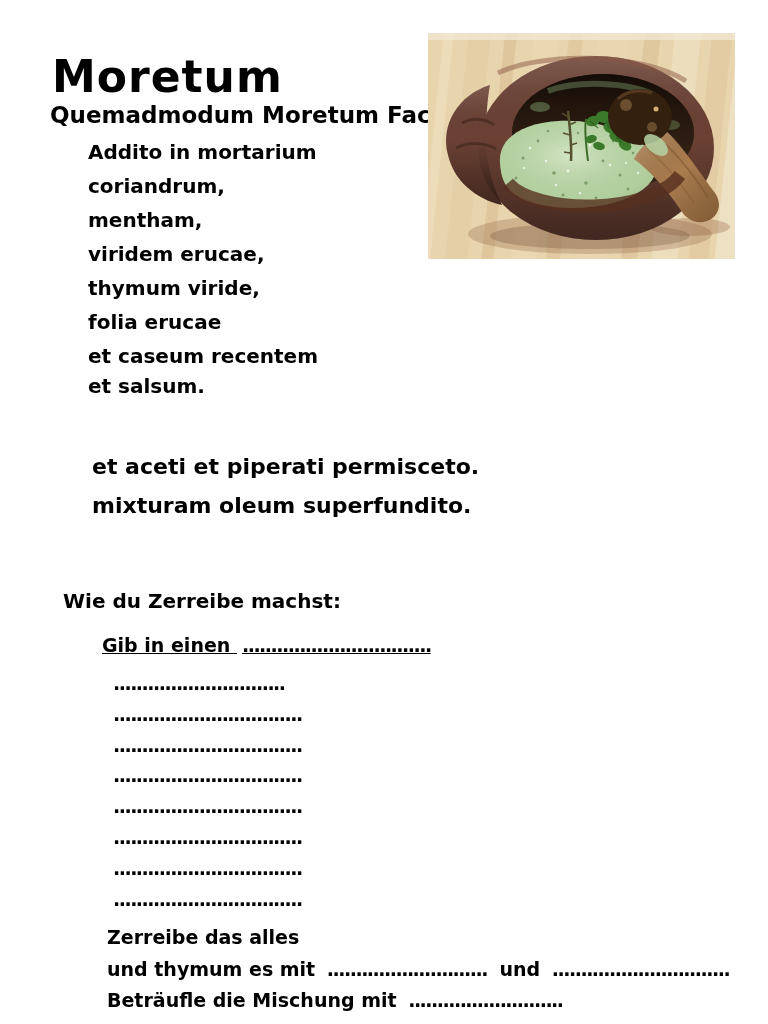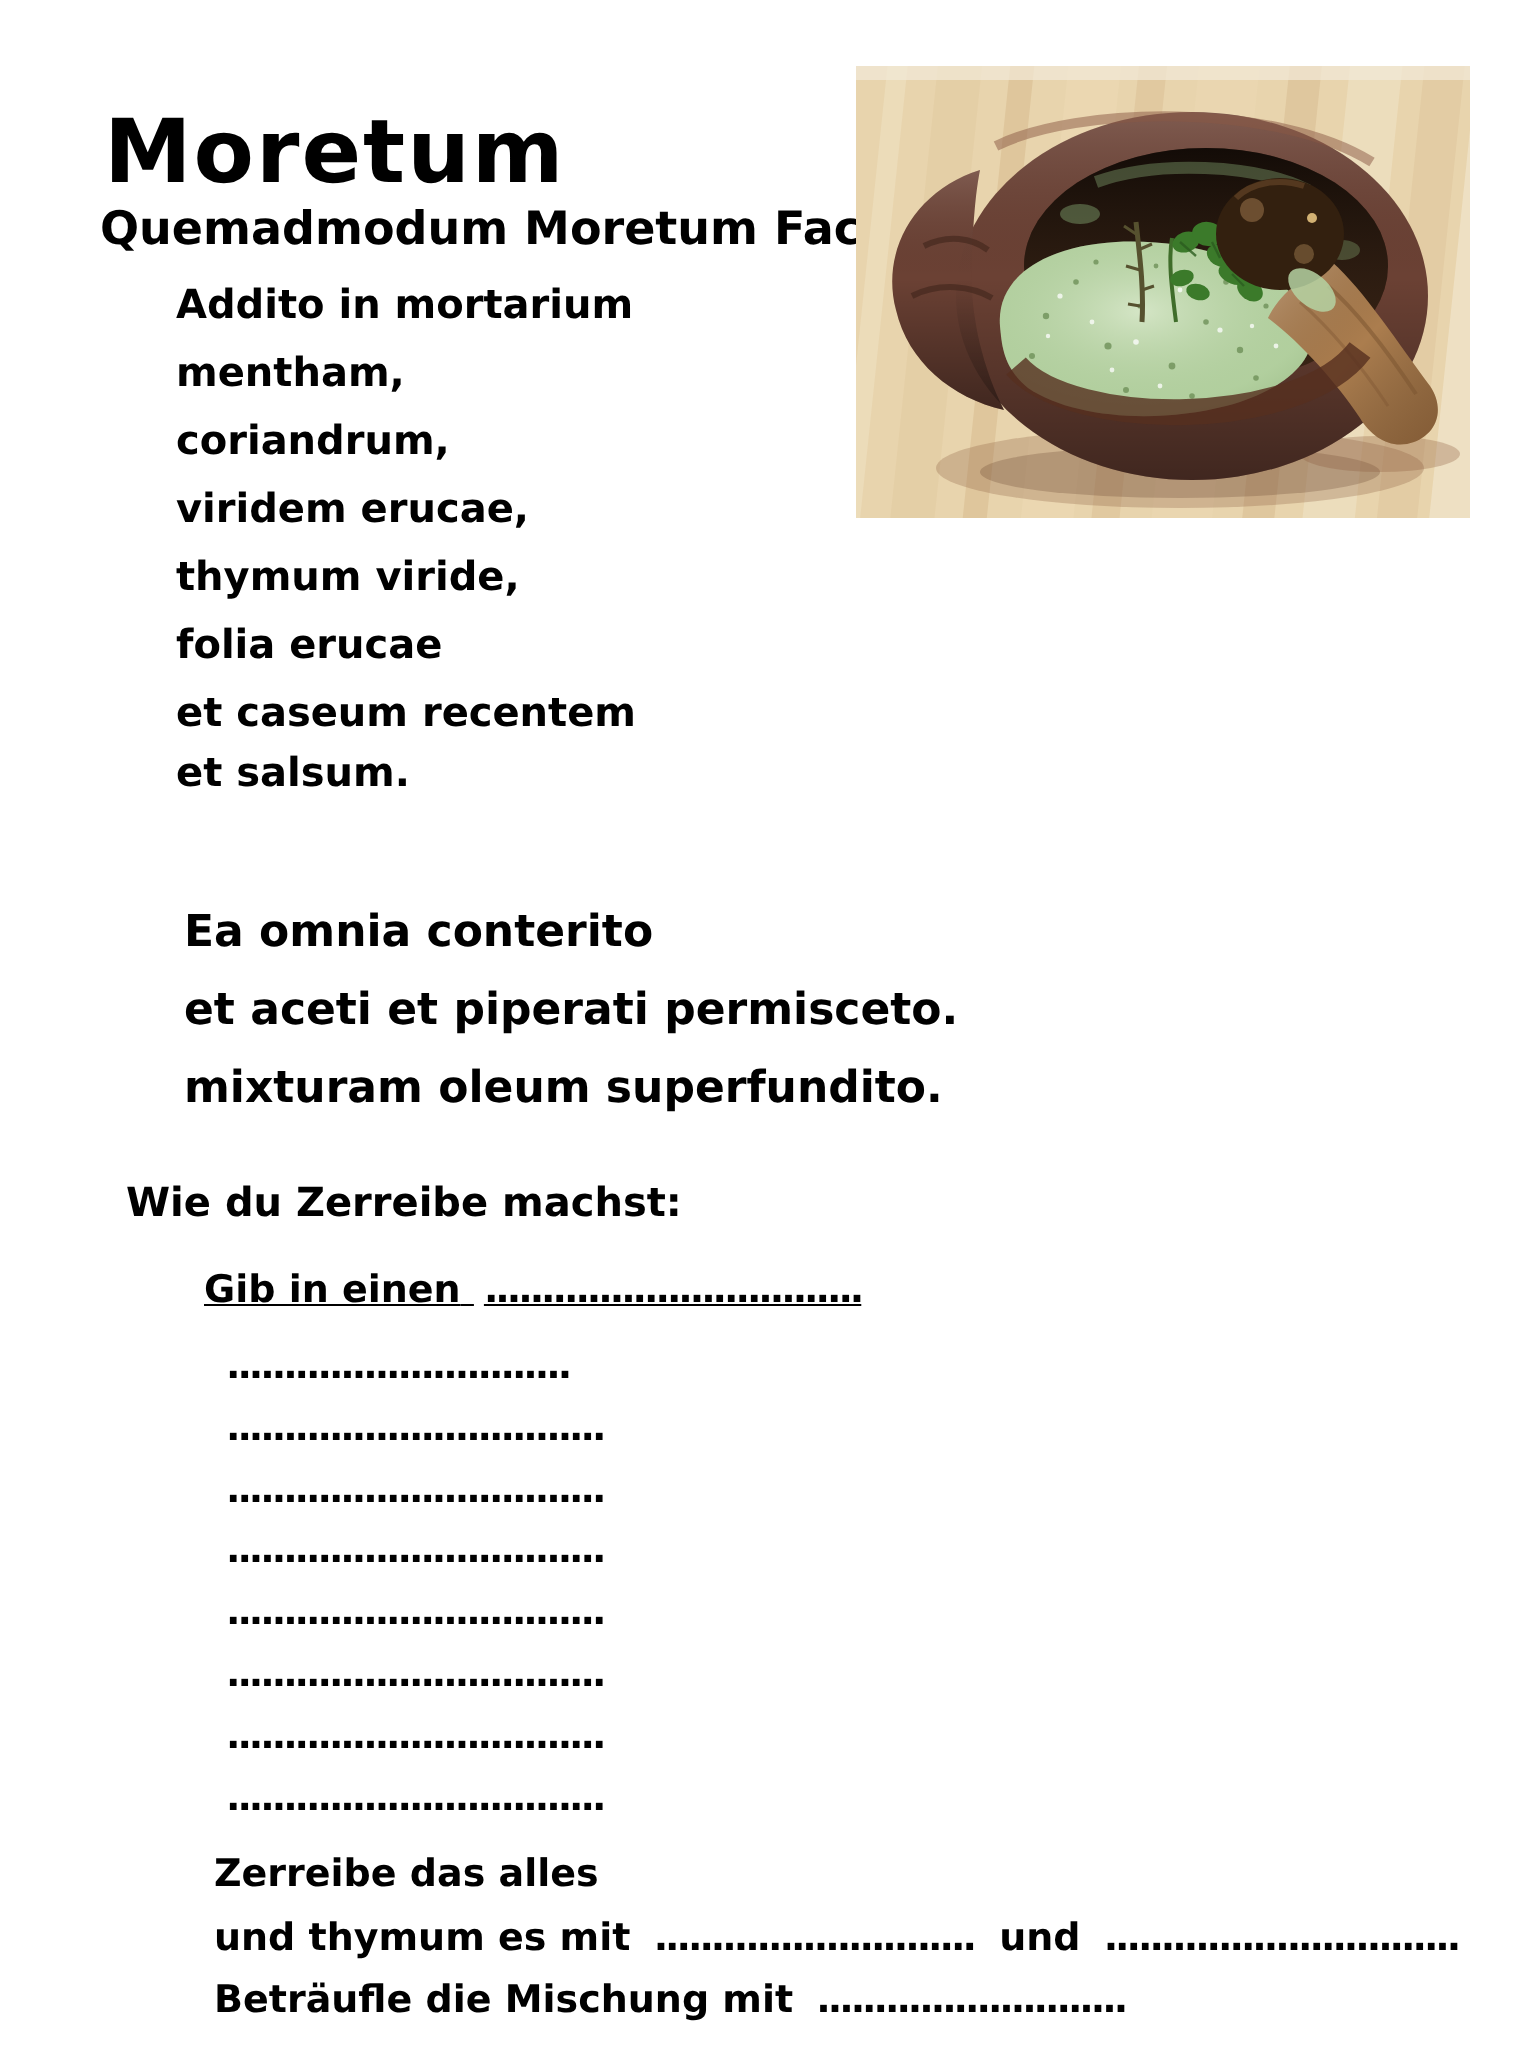--- a/index.html
+++ b/index.html
@@ -32,31 +32,30 @@
 </style>
 </head>
 <body>
 
 <h1 class="abs title">Moretum</h1>
 
 <div class="abs subtitle">Quemadmodum Moretum Facias:</div>
 
 <div class="abs ingredients">
   <div>Addito in mortarium</div>
+  <div>coriandrum,</div>
   <div>mentham,</div>
-  <div>coriandrum,</div>
   <div>viridem erucae,</div>
   <div>thymum viride,</div>
   <div>folia erucae</div>
   <div class="tight">et caseum recentem</div>
   <div class="tight">et salsum.</div>
 </div>
 
 <div class="abs instructions">
-  <div>Ea omnia conterito</div>
   <div>et aceti et piperati permisceto.</div>
   <div>mixturam oleum superfundito.</div>
 </div>
 
 <div class="abs german-heading">Wie du Zerreibe machst:</div>
 
 <div class="abs gib-line">
   <span>Gib in einen</span>
   <span class="dots">.................................</span>
 </div>

